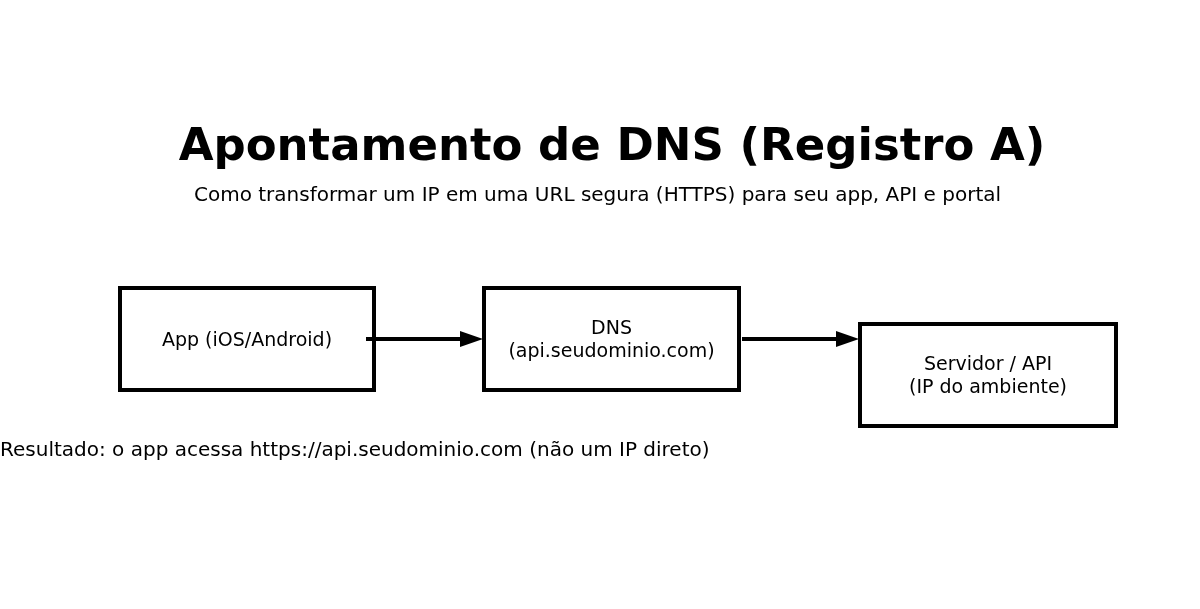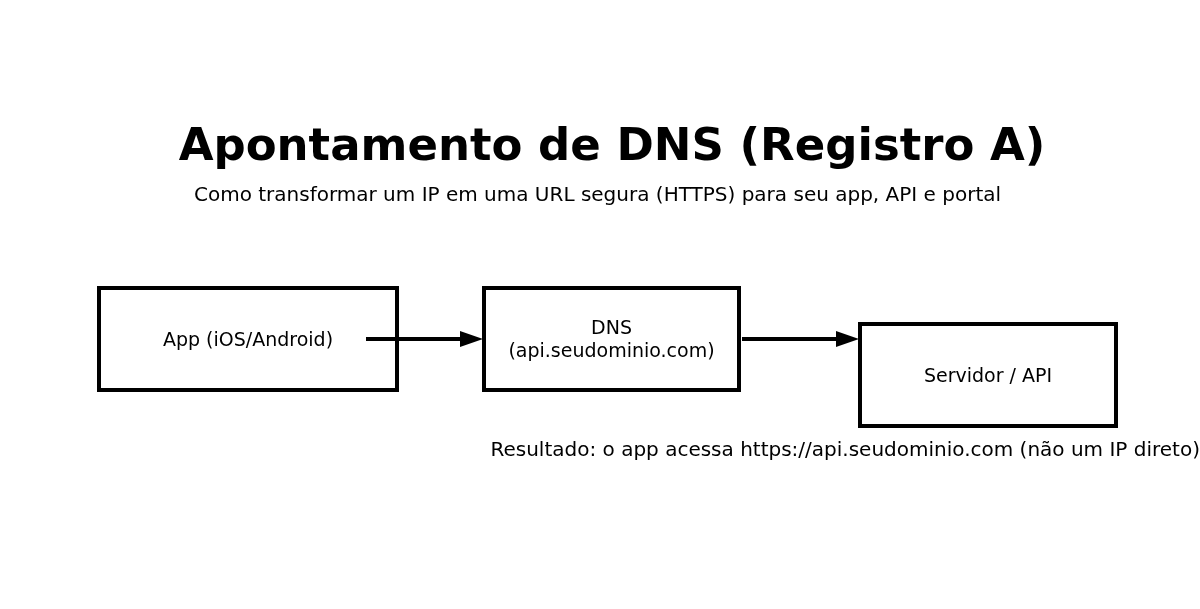--- a/index.html
+++ b/index.html
@@ -57,36 +57,36 @@
     border: 4px solid #000000;
     background: #ffffff;
     display: flex;
     flex-direction: column;
     align-items: center;
     justify-content: center;
     text-align: center;
     font-size: 19px;
     line-height: 23px;
   }
-  .node-app    { left: 97px; width: 302px; }
+  .node-app    { left: 118px; width: 258px; }
   .node-dns    { left: 482px; width: 259px; }
   .node-server { left: 858px; width: 260px; margin-top: 36px; }
   .arrow {
     position: absolute;
     top: 41px;
     display: block;
   }
   .arrow-1 { left: 366px; }
   .arrow-2 { left: 742px; }
   .result {
     position: absolute;
     top: 437px;
     left: 0;
     width: 1200px;
-    text-align: right;
+    text-align: left;
     font-size: 20px;
     line-height: 25px;
     color: #000000;
   }
 </style>
 </head>
 <body>
 
 <div class="page">
 
@@ -110,19 +110,20 @@
       <span>(api.seudominio.com)</span>
     </div>
 
     <svg class="arrow arrow-2" width="117" height="24" viewBox="0 0 117 24" xmlns="http://www.w3.org/2000/svg">
       <line x1="0" y1="12" x2="97" y2="12" stroke="#000000" stroke-width="4"></line>
       <polygon points="94,4 117,12 94,20" fill="#000000"></polygon>
     </svg>
 
     <div class="node node-server">
       <span>Servidor / API</span>
+      <span>(IP do ambiente)</span>
     </div>
 
   </div>
 
   <div class="result">Resultado: o app acessa https://api.seudominio.com (não um IP direto)</div>
 
 </div>
 
 </body></html>

